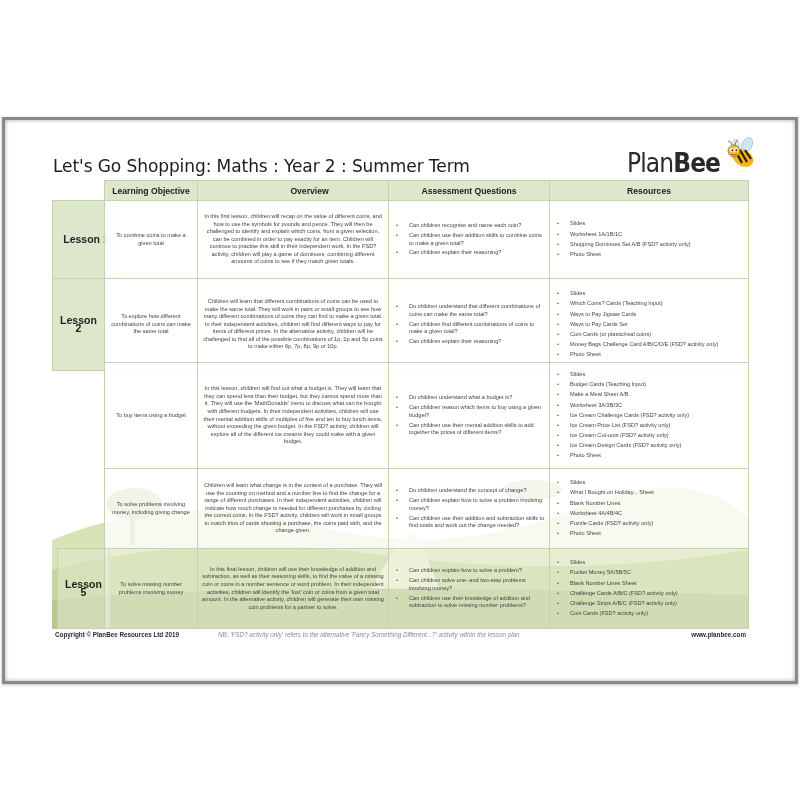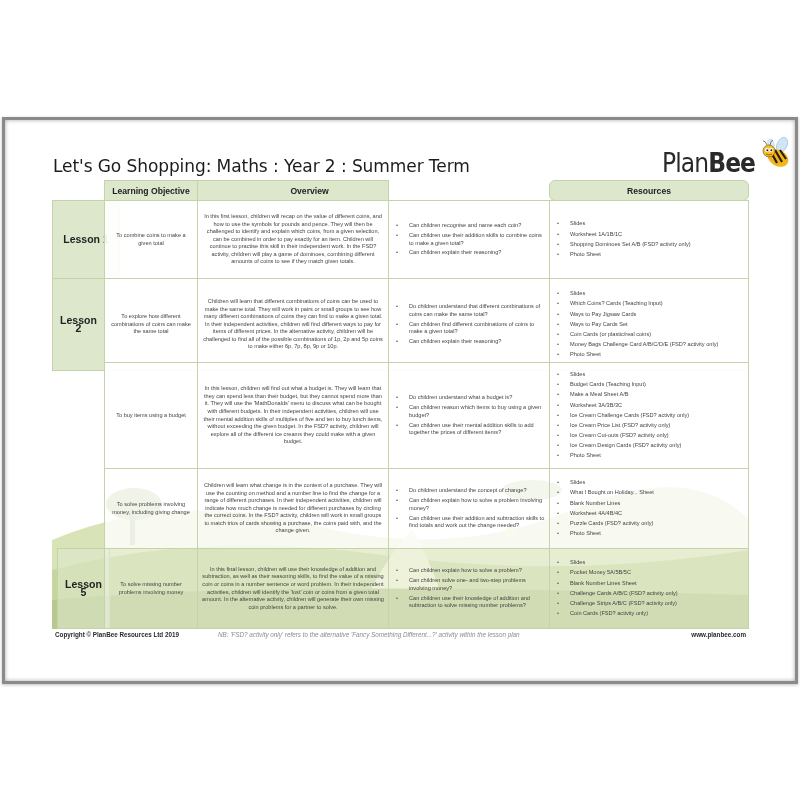--- a/index.html
+++ b/index.html
@@ -13,21 +13,21 @@
     box-shadow: inset 0 0 4px rgba(0,0,0,0.35), 0 1px 3px rgba(0,0,0,0.25);
   }
 
   .title {
     position: absolute; left: 53px; top: 155px;
     font-size: 18.5px; color: #1c1c1c; letter-spacing: -0.1px;
     font-family: "DejaVu Sans", sans-serif; font-weight: normal;
     transform: scaleX(0.92); transform-origin: left center;
   }
 
-  .logo { position: absolute; left: 662px; top: 140px; width: 130px; height: 42px; text-align: center; }
+  .logo { position: absolute; left: 627px; top: 140px; width: 130px; height: 42px; text-align: center; }
   .logo-text {
     position: absolute; left: 0; top: 8px; font-size: 26px; color: #2a2a2a;
     font-family: "DejaVu Sans", sans-serif; letter-spacing: -1px;
     transform: scaleX(0.9); transform-origin: left center;
   }
   .logo-text b { font-weight: bold; }
   .bee { position: absolute; left: 96px; top: -4px; width: 34px; height: 34px; }
 
   .table {
     position: absolute; left: 52px; top: 180px; width: 697px; height: 449px;
@@ -100,21 +100,22 @@
     <path d="M300 159 Q330 90 360 60 Q380 90 400 159 Z" fill="#e6ebc8"></path>
     <ellipse cx="82" cy="34" rx="28" ry="16" fill="#b6c78a"></ellipse>
     <rect x="78" y="40" width="5" height="35" fill="#a2b27a"></rect>
     <ellipse cx="480" cy="20" rx="30" ry="10" fill="#c2cfa0"></ellipse>
     <circle cx="458" cy="62" r="5" fill="#f2e7a0" opacity="0.8"></circle>
     <path d="M0 130 Q200 110 697 125 L697 159 L0 159 Z" fill="#b9c98e"></path>
   </svg>
 
   <div class="hdr" style="left:52px;width:94px;">Learning Objective</div>
   <div class="hdr" style="left:145px;width:192px;padding-left:33px;">Overview</div>
-  <div class="hdr" style="left:497px;width:200px;border-radius:6px;">Resources</div>
+  <div class="hdr" style="left:336px;width:162px;">Assessment Questions</div>
+  <div class="hdr" style="left:497px;width:200px;">Resources</div>
 
   <div class="row" style="top:20px;height:79px;">
     <div class="cell lesson" style="left:0;width:68px;">Lesson 1</div>
     <div class="cell" style="left:52px;width:94px;">To combine coins to make a given total</div>
     <div class="cell" style="left:145px;width:192px;">In this first lesson, children will recap on the value of different coins, and how to use the symbols for pounds and pence. They will then be challenged to identify and explain which coins, from a given selection, can be combined in order to pay exactly for an item. Children will continue to practise this skill in their independent work. In the FSD? activity, children will play a game of dominoes, combining different amounts of coins to see if they match given totals.</div>
     <div class="cell left" style="left:336px;width:162px;">
       <ul class="blist">
         <li>Can children recognise and name each coin?</li>
         <li>Can children use their addition skills to combine coins to make a given total?</li>
         <li>Can children explain their reasoning?</li>

